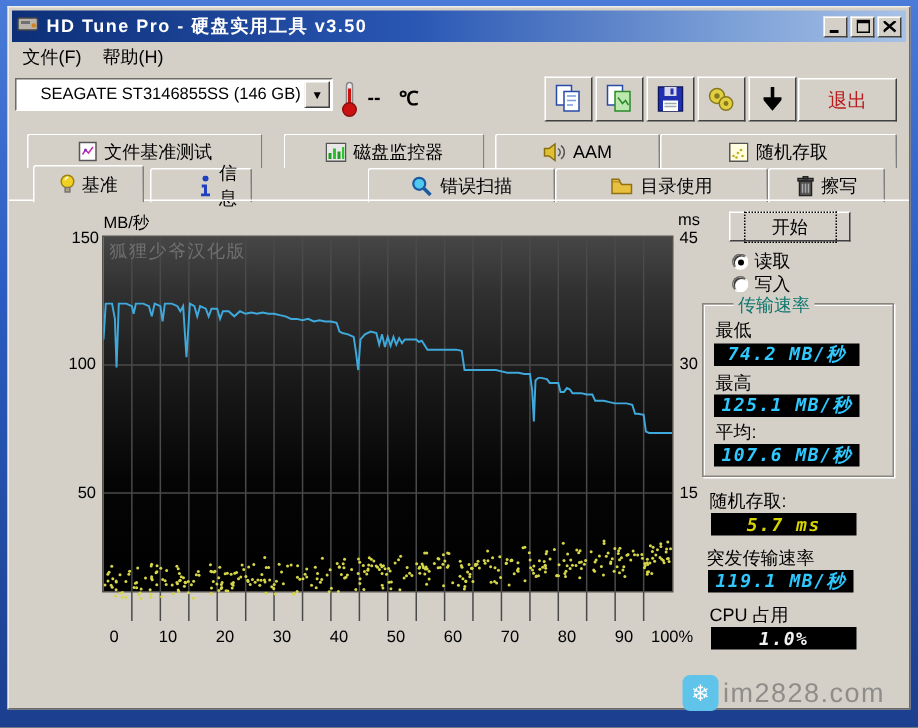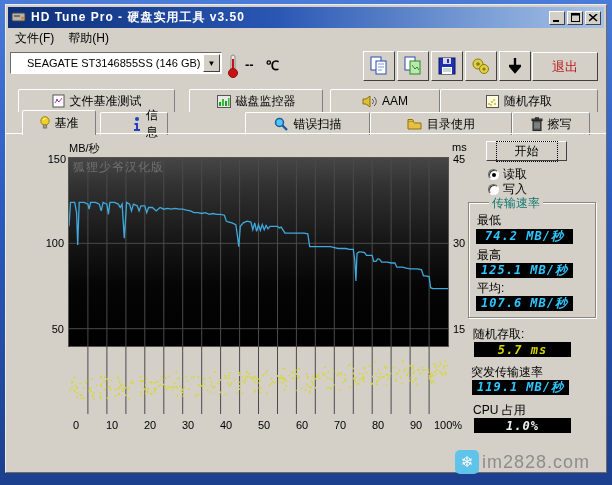--- a/index.html
+++ b/index.html
@@ -57,21 +57,21 @@
          border-radius:2px 2px 0 0;
          display:flex; align-items:center; justify-content:center; gap:5px; font-size:12px; color:#000; }
   .tab .ticon { display:flex; align-items:center; }
   .tab-active { height:25px; border-bottom:none; z-index:3; font-weight:normal; }
 
   
   .page { position:absolute; left:6px; top:133px; width:600px; height:338px;
           border-top:1px solid #fff; }
 
   
-  .plot { position:absolute; left:68px; top:157px; width:381px; height:190px;
+  .plot { position:absolute; left:68px; top:157px; width:381px; height:238px;
           background:linear-gradient(180deg,#464646 0%,#303030 16%,#181818 42%,#050505 68%,#000 100%);
           border:1px solid #55524e; }
   .plot svg { position:absolute; left:0; top:0; }
   .plot-wm { position:absolute; left:4px; top:1px; font-size:12px; color:#6f6f6f; letter-spacing:1px; }
   .ax-label { position:absolute; font-size:11px; color:#000; }
   .tick { position:absolute; font-size:11px; color:#000; transform:translateY(-50%); }
   .tick-l { width:26px; text-align:right; }
   .xticks { position:absolute; left:68px; top:419px; width:381px; height:14px; font-size:11px; color:#000; }
   .xticks span { position:absolute; transform:translateX(-50%); }
 

